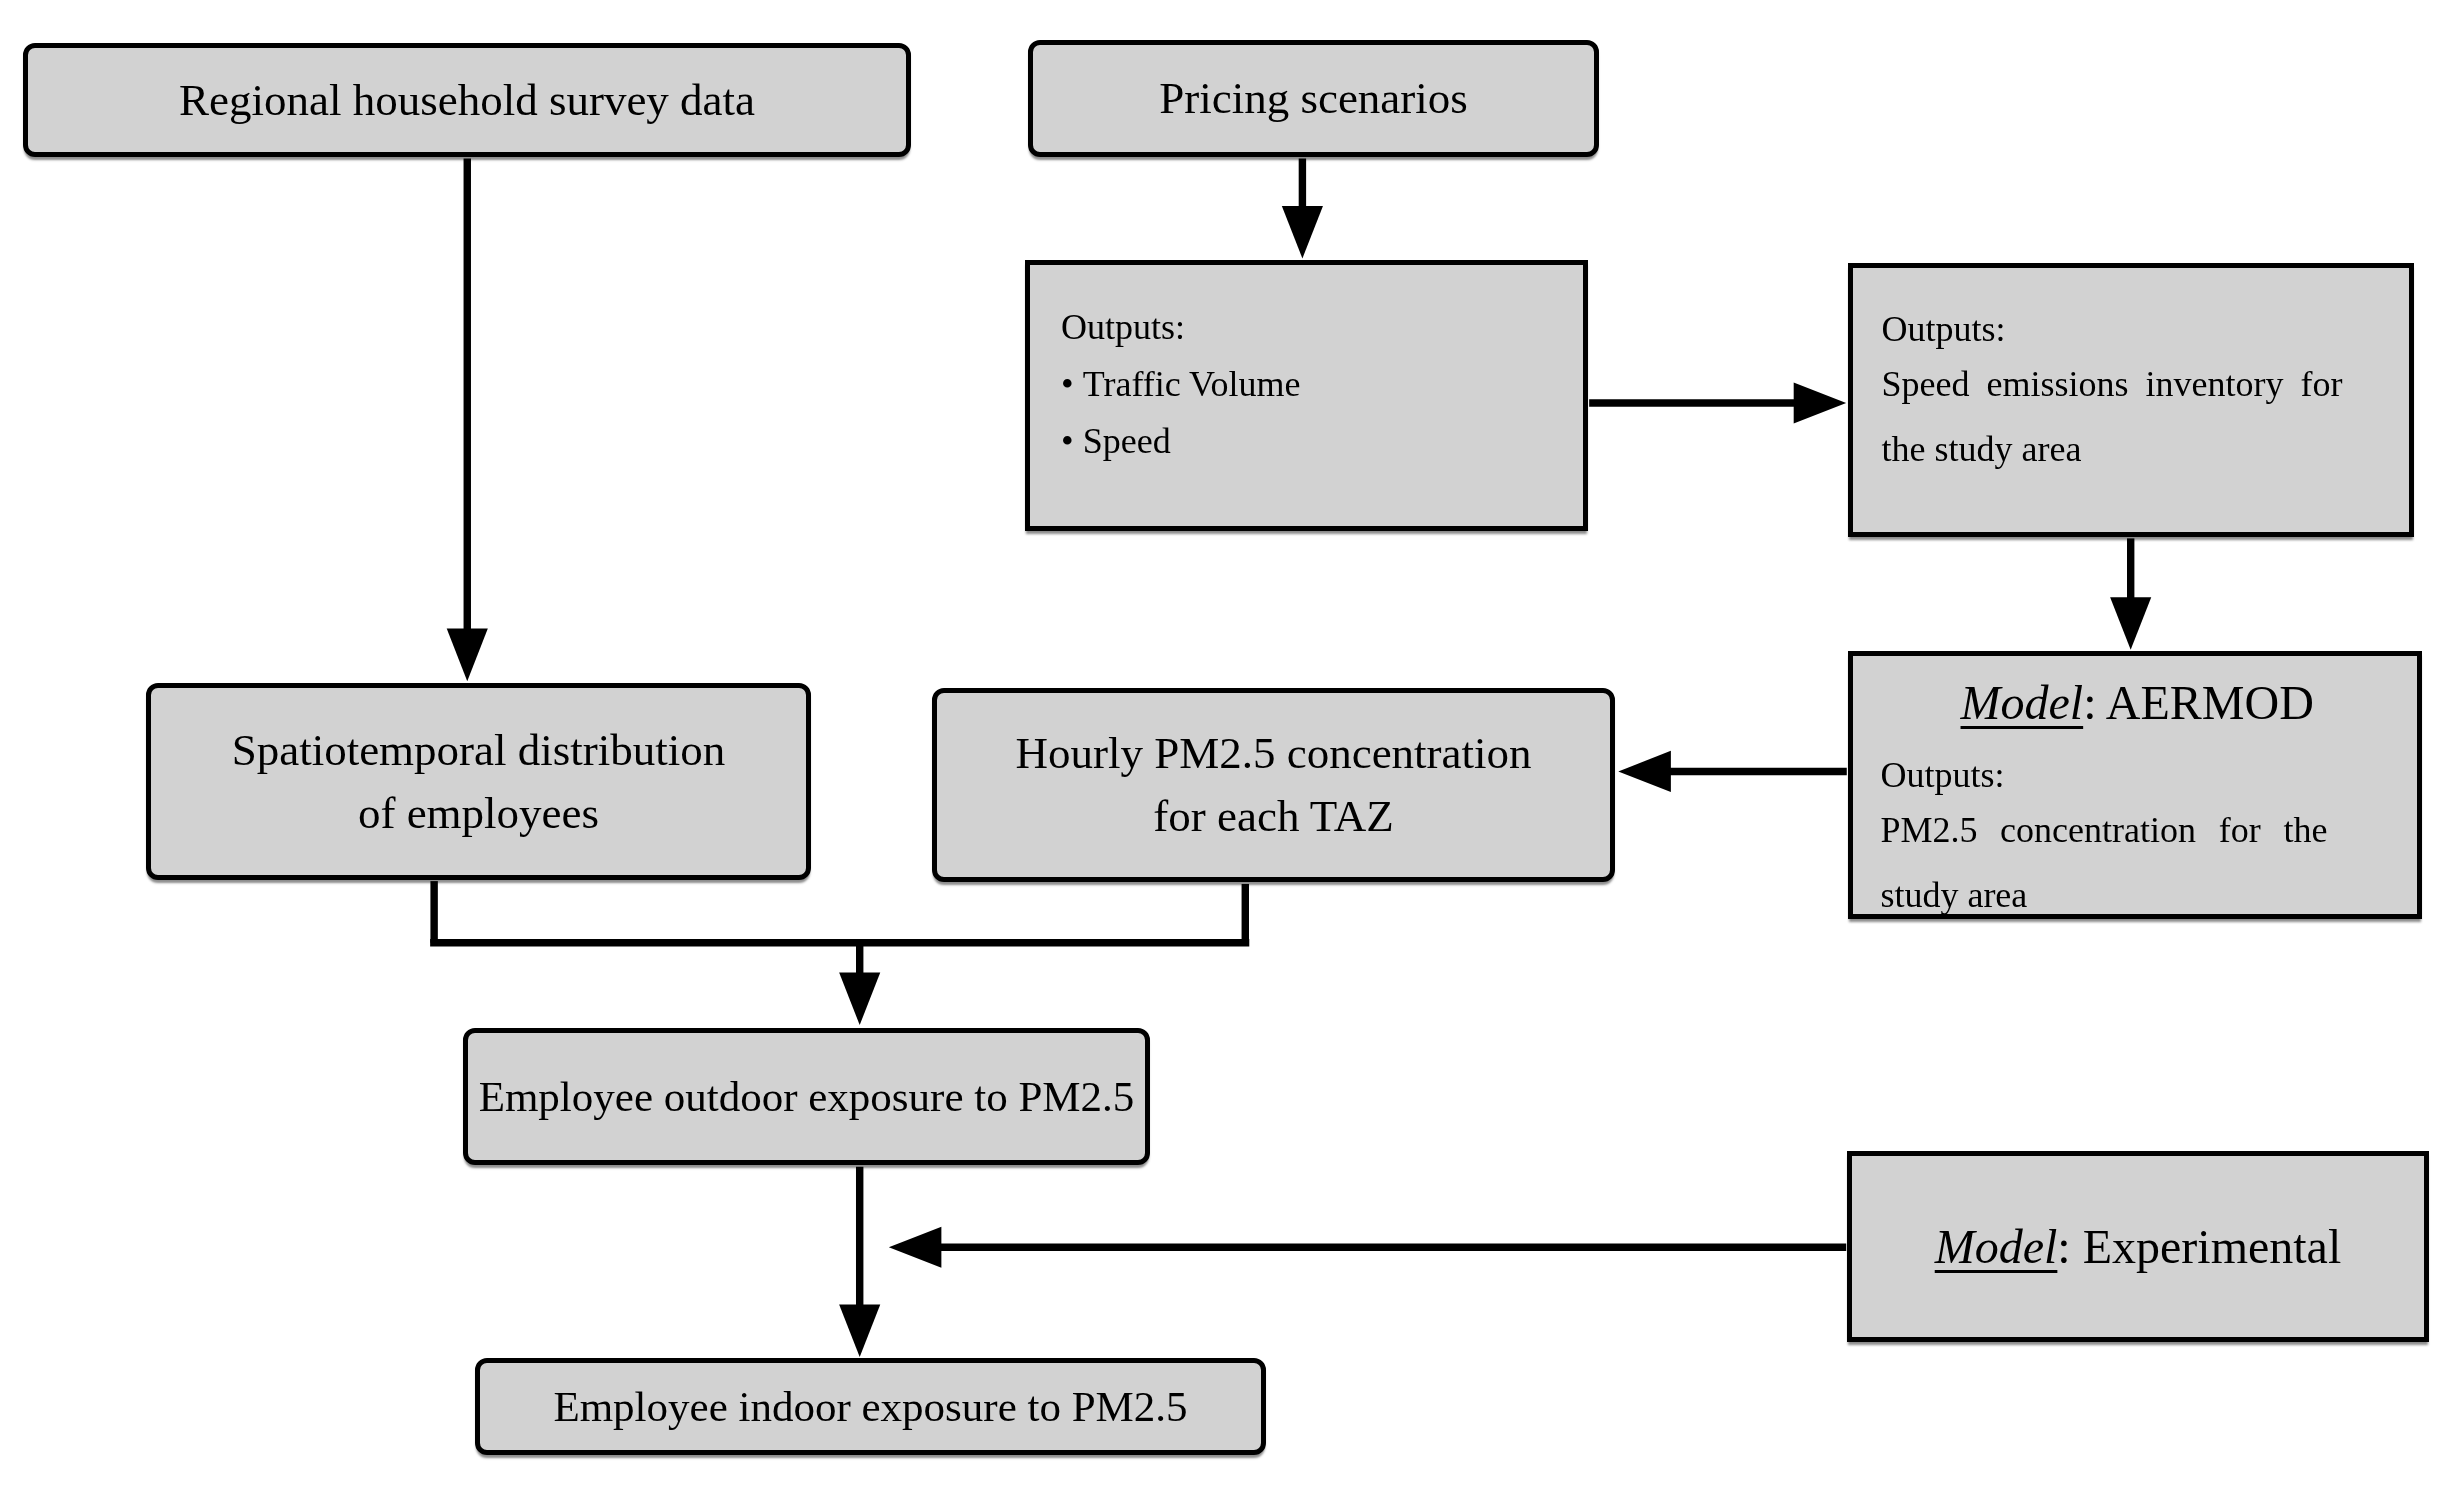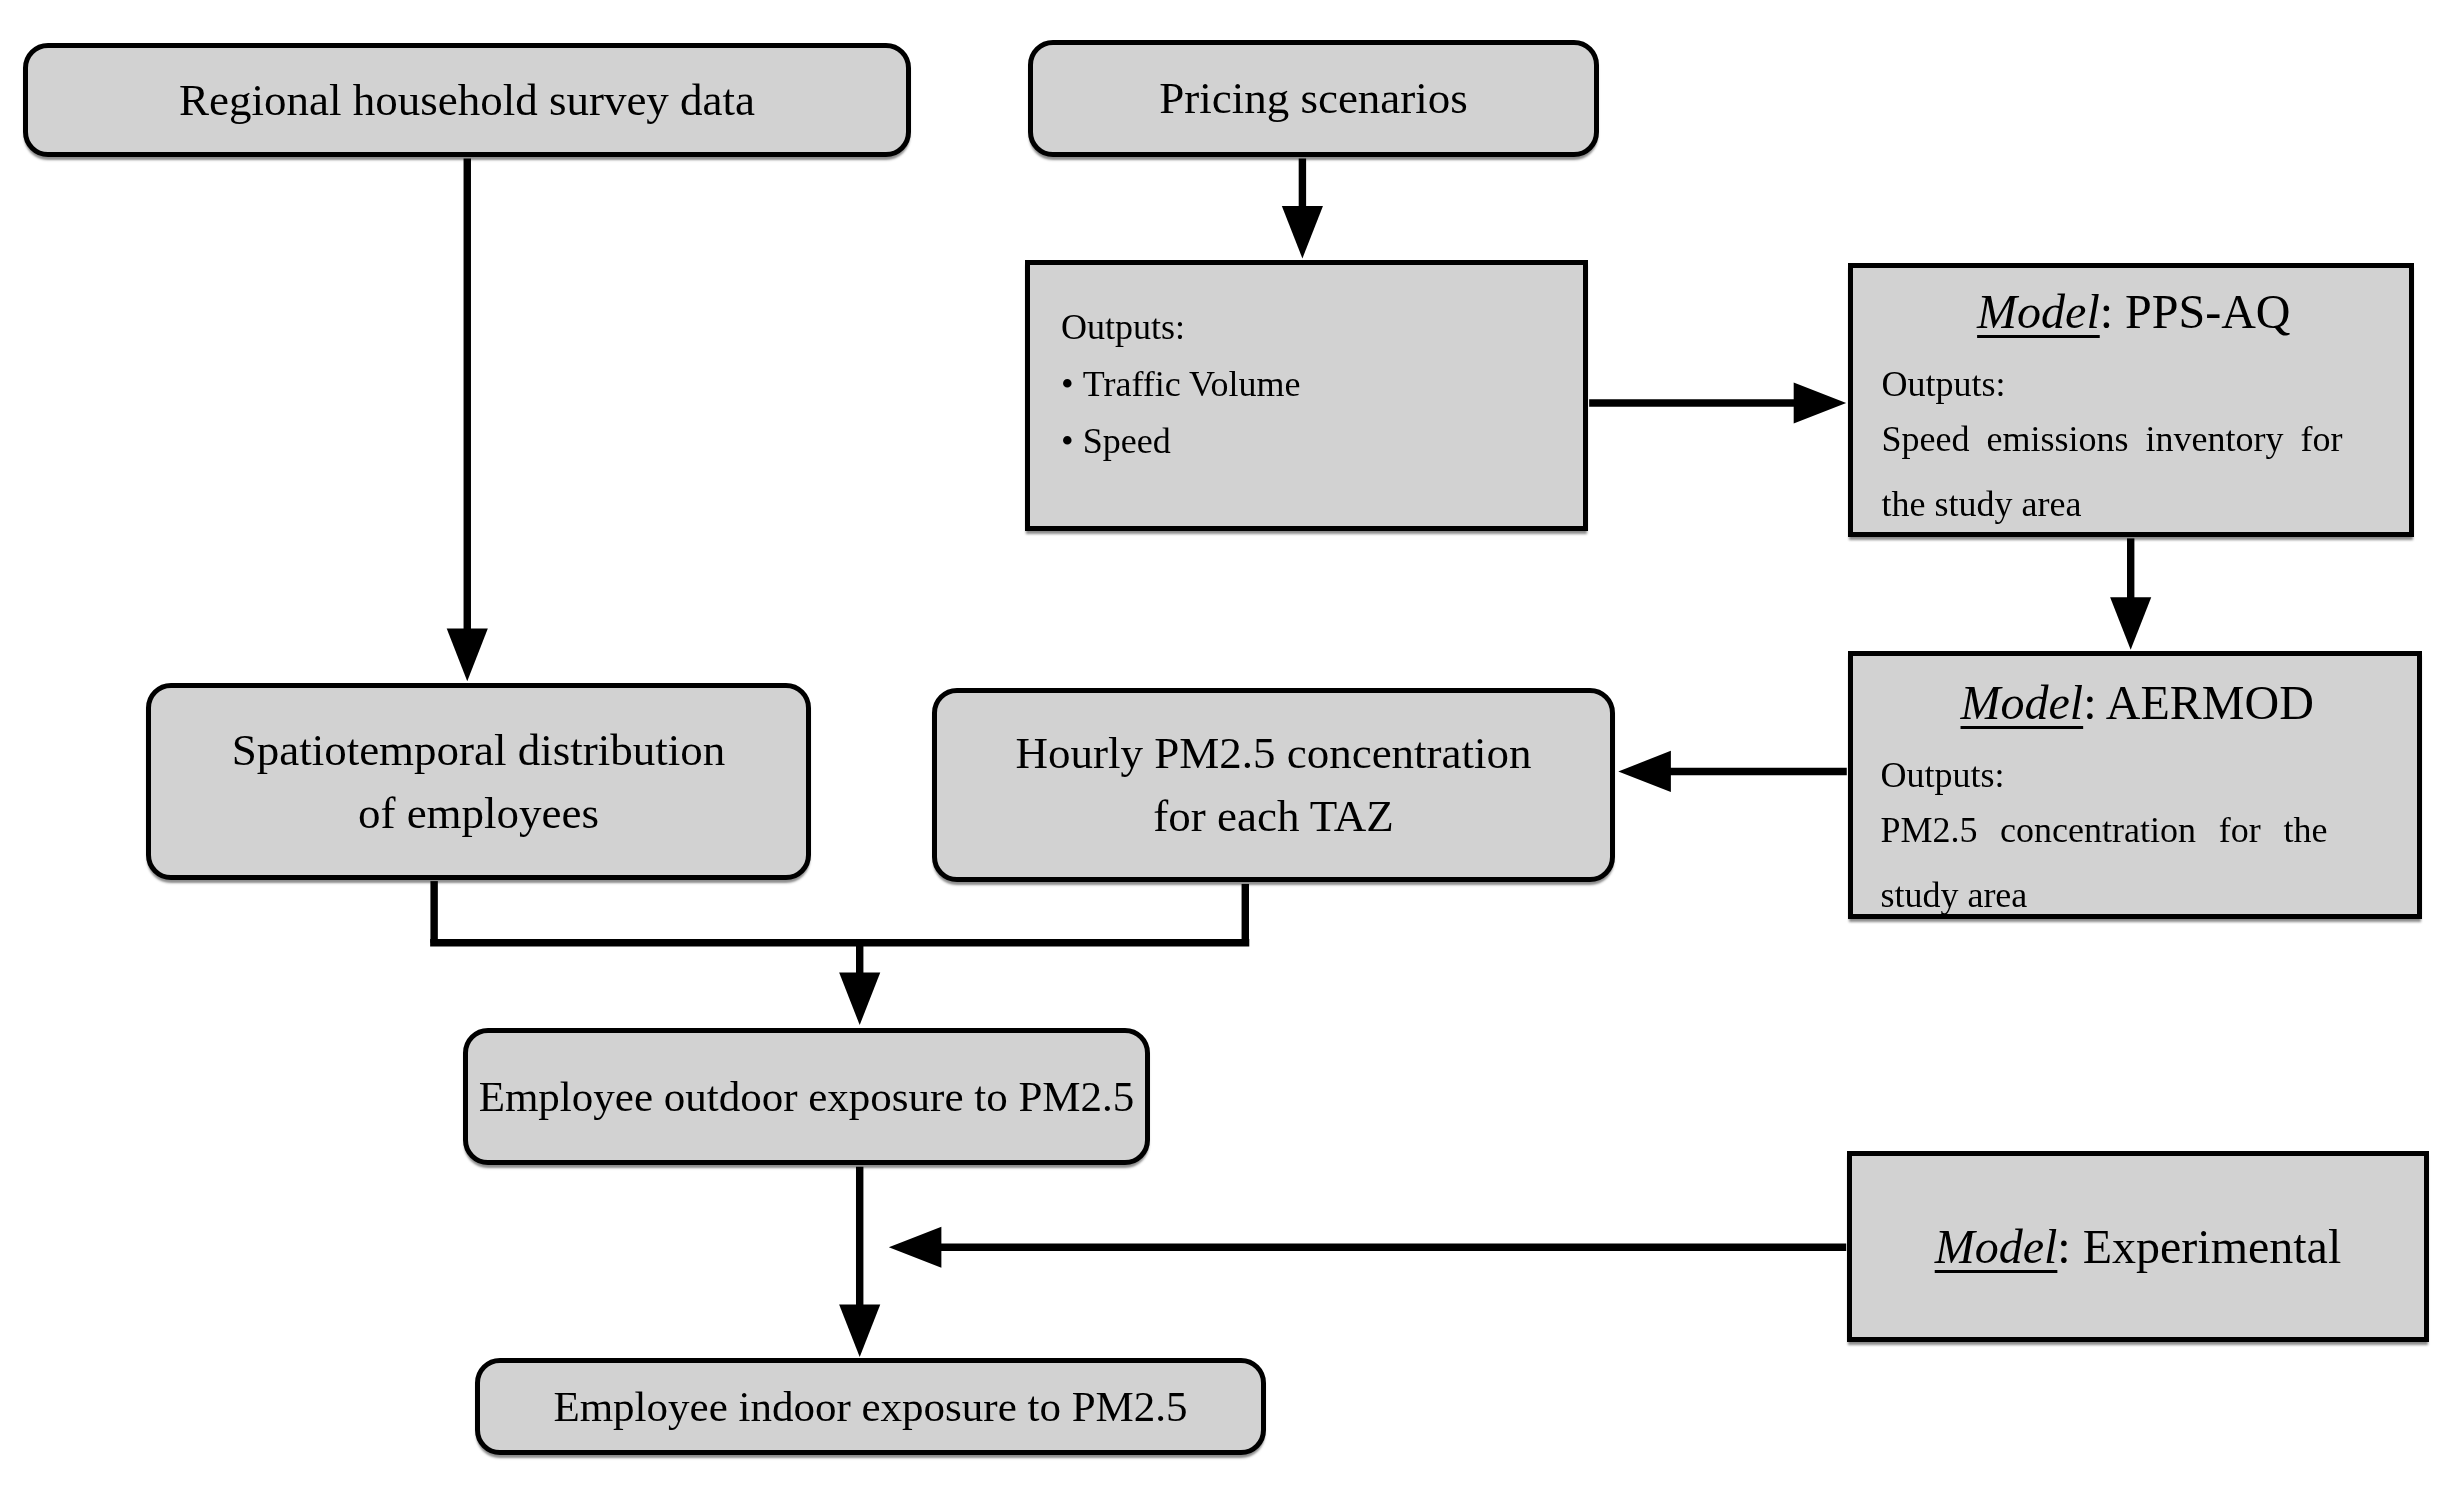--- a/index.html
+++ b/index.html
@@ -19,21 +19,21 @@
     width: 2450px; height: 1508px;
   }
   .node {
     position: absolute;
     box-sizing: border-box;
     background: #d2d2d2;
     border: 5.1px solid #000000;
     box-shadow: 0 4px 2.3px -1.1px rgba(0,0,0,0.45);
     overflow: hidden;
   }
-  .rounded { border-radius: 25px; }
+  .rounded { border-radius: 12px; }
   .center-label {
     display: flex;
     align-items: center;
     justify-content: center;
     text-align: center;
   }
   .box-label {
     font-size: 45px;
     line-height: 1.4;
   }
@@ -148,23 +148,20 @@
     <div class="outputs-line mt-outputs">Outputs:</div>
     <div class="bullet-line mt-bullet">
       <span class="bullet">•</span><span>Traffic Volume</span>
     </div>
     <div class="bullet-line mt-bullet">
       <span class="bullet">•</span><span>Speed</span>
     </div>
   </div>
 
   <div class="node" id="node-ppsaq">
-    <div class="model-title">
-      <span class="model-word">Model</span><span>: PPS-AQ</span>
-    </div>
     <div class="outputs-line mt-outputs">Outputs:</div>
     <div class="body-line body-gap ws1">Speed emissions inventory for</div>
     <div class="body-line body-gap2">the study area</div>
   </div>
 
   <div class="node" id="node-aermod">
     <div class="model-title">
       <span class="model-word">Model</span><span>: AERMOD</span>
     </div>
     <div class="outputs-line mt-outputs">Outputs:</div>

